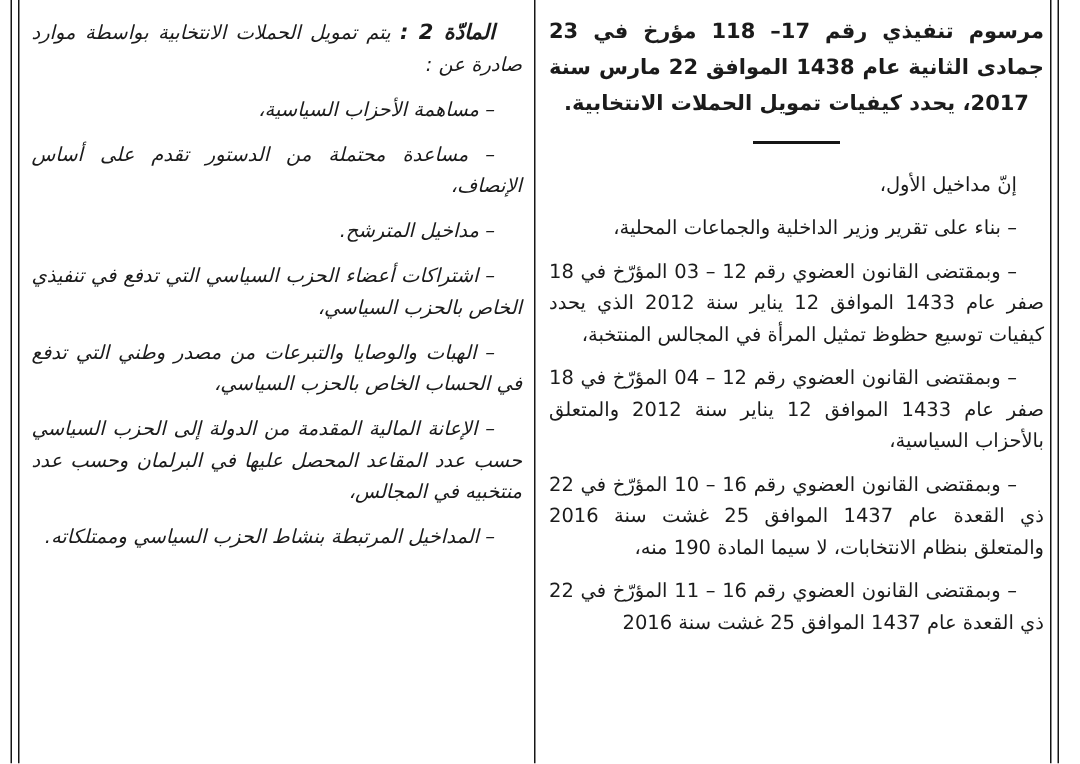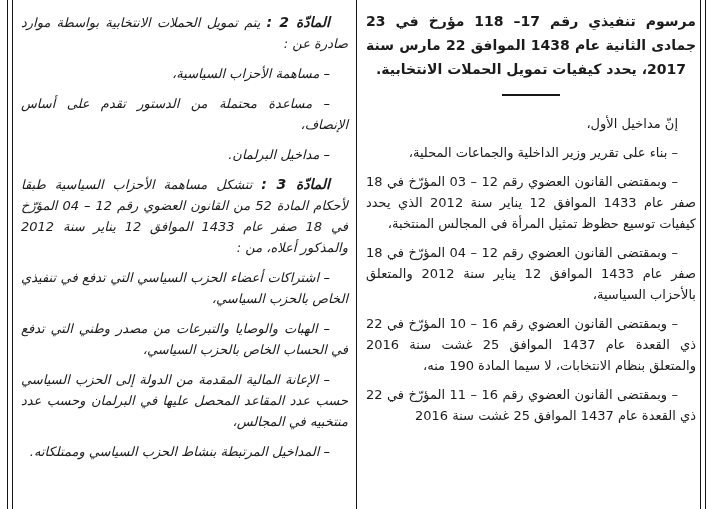--- a/index.html
+++ b/index.html
@@ -80,21 +80,20 @@
     <p>– وبمقتضى القانون العضوي رقم 12 ‏–‏ 03 المؤرّخ في 18 صفر عام 1433 الموافق 12 يناير سنة 2012 الذي يحدد كيفيات توسيع حظوظ تمثيل المرأة في المجالس المنتخبة،</p>
     <p>– وبمقتضى القانون العضوي رقم 12 ‏–‏ 04 المؤرّخ في 18 صفر عام 1433 الموافق 12 يناير سنة 2012 والمتعلق بالأحزاب السياسية،</p>
     <p>– وبمقتضى القانون العضوي رقم 16 ‏–‏ 10 المؤرّخ في 22 ذي القعدة عام 1437 الموافق 25 غشت سنة 2016 والمتعلق بنظام الانتخابات، لا سيما المادة 190 منه،</p>
     <p>– وبمقتضى القانون العضوي رقم 16 ‏–‏ 11 المؤرّخ في 22 ذي القعدة عام 1437 الموافق 25 غشت سنة 2016</p>
   </div>
 
   <div class="col col-left">
     <p><span class="art">المادّة 2 :</span><span> يتم تمويل الحملات الانتخابية بواسطة موارد صادرة عن :</span></p>
     <p>– مساهمة الأحزاب السياسية،</p>
     <p>– مساعدة محتملة من الدستور تقدم على أساس الإنصاف،</p>
-    <p>– مداخيل البرلمان.</p>
-    <p><span class="art">المادّة 3 :</span><span> تتشكل مساهمة الأحزاب السياسية طبقا لأحكام المادة 52 من القانون العضوي رقم 12 ‏–‏ 04 المؤرّخ في 18 صفر عام 1433 الموافق 12 يناير سنة 2012 والمذكور أعلاه، من :</span></p>
+    <p>– مداخيل المترشح.</p>
     <p>– اشتراكات أعضاء الحزب السياسي التي تدفع في تنفيذي الخاص بالحزب السياسي،</p>
     <p>– الهبات والوصايا والتبرعات من مصدر وطني التي تدفع في الحساب الخاص بالحزب السياسي،</p>
     <p>– الإعانة المالية المقدمة من الدولة إلى الحزب السياسي حسب عدد المقاعد المحصل عليها في البرلمان وحسب عدد منتخبيه في المجالس،</p>
     <p>– المداخيل المرتبطة بنشاط الحزب السياسي وممتلكاته.</p>
   </div>
 
 </div>
 
 </body></html>

